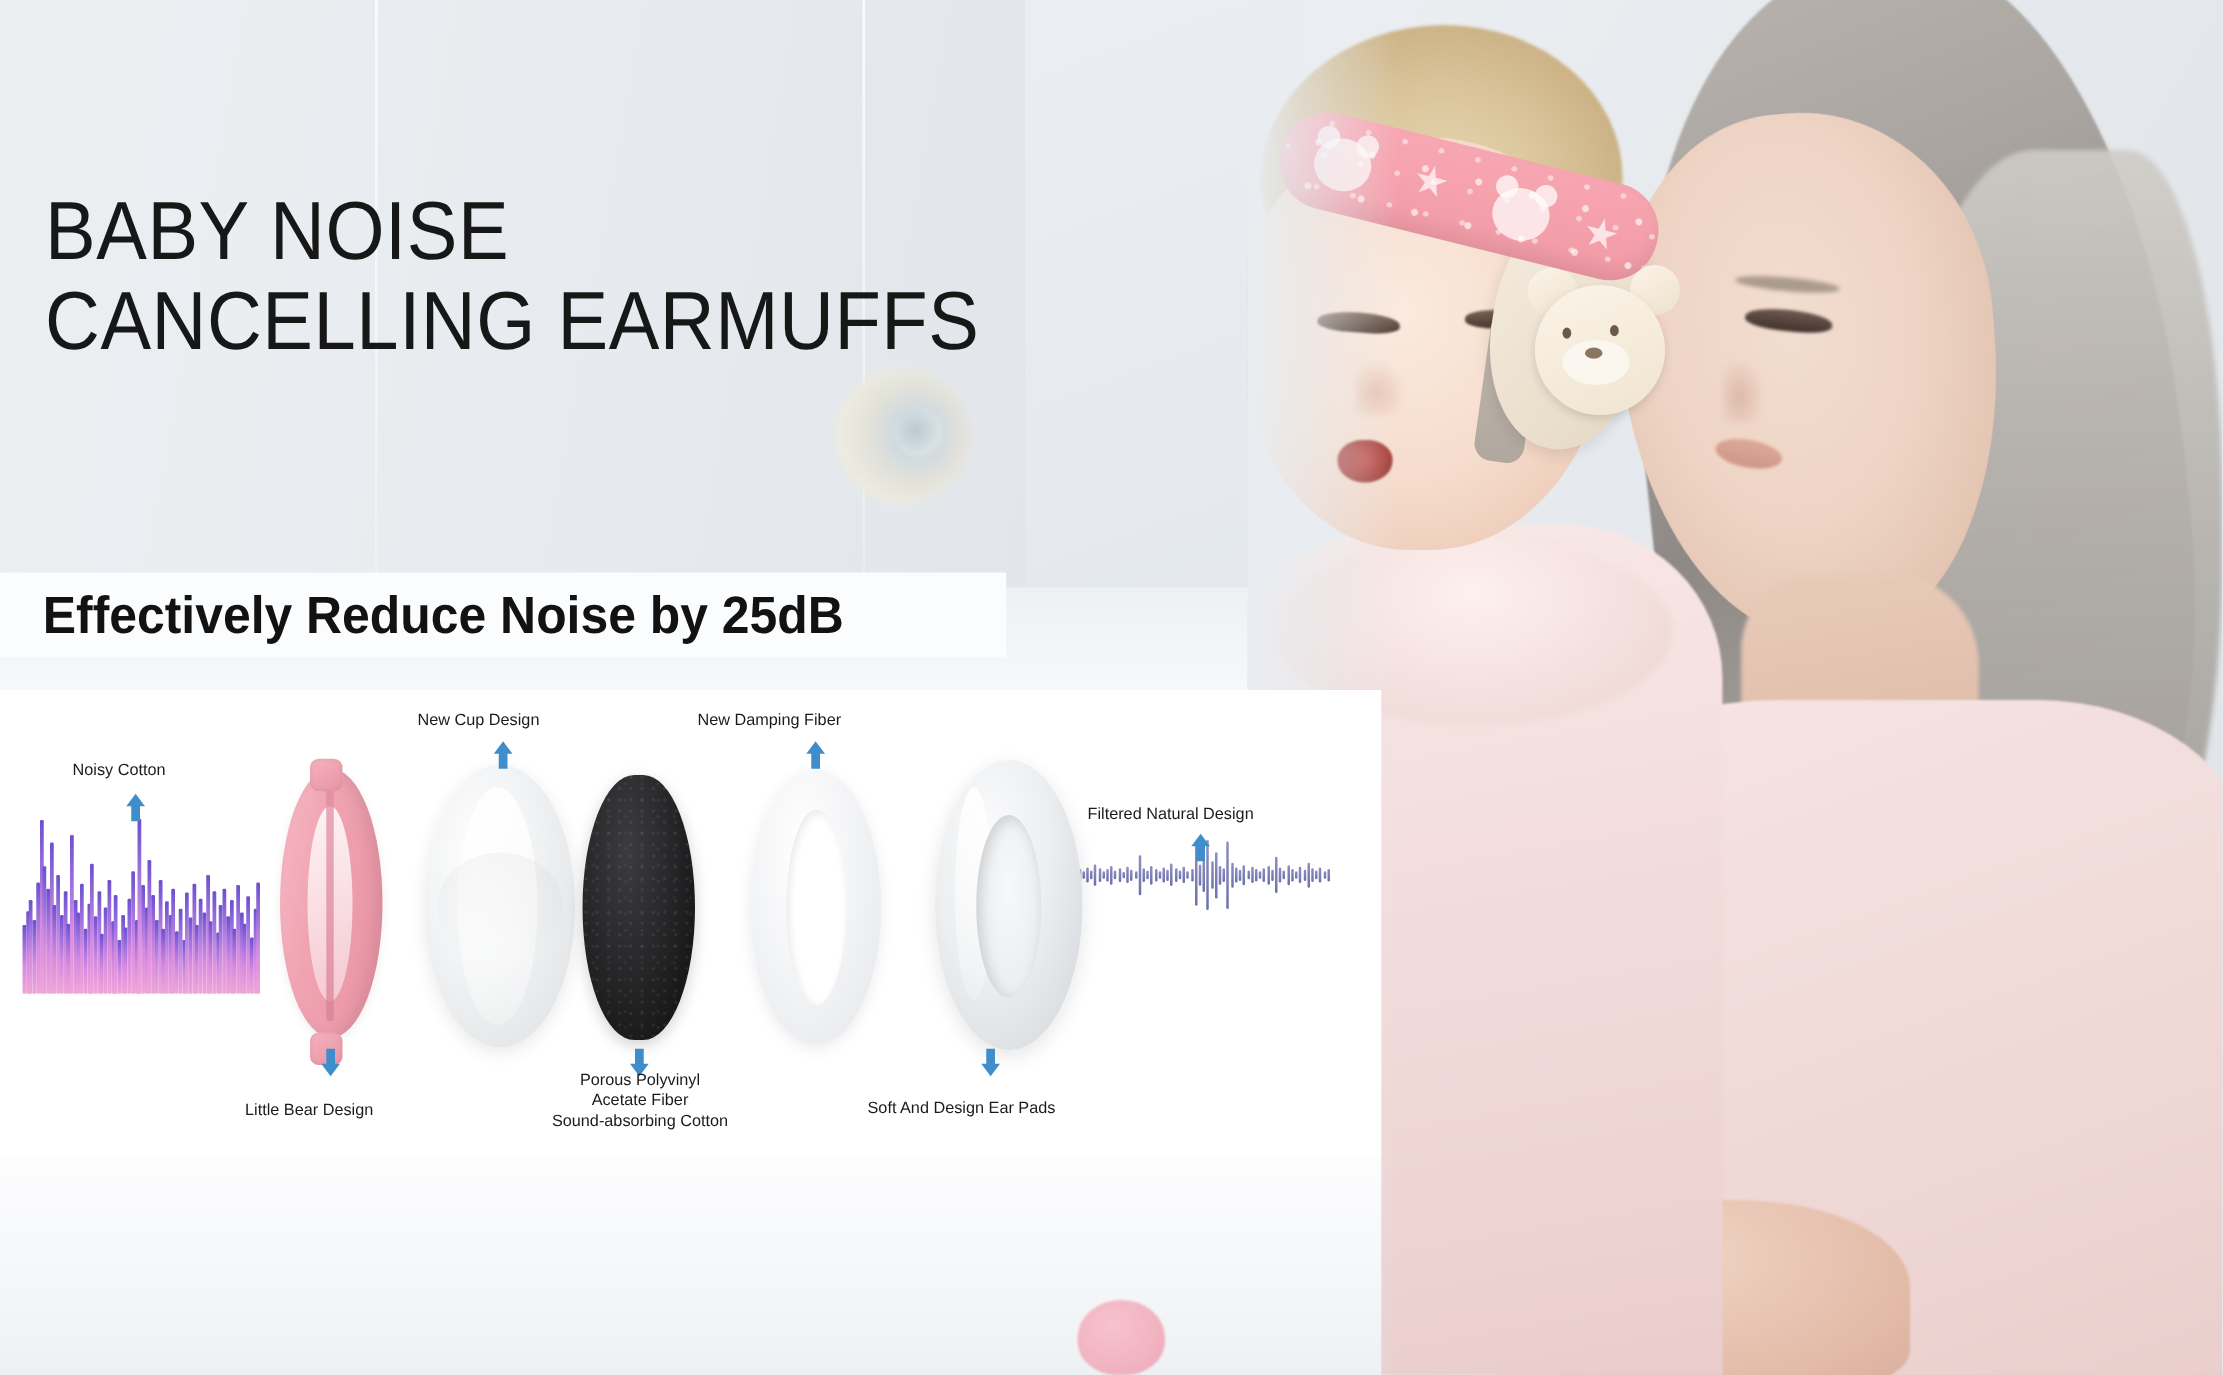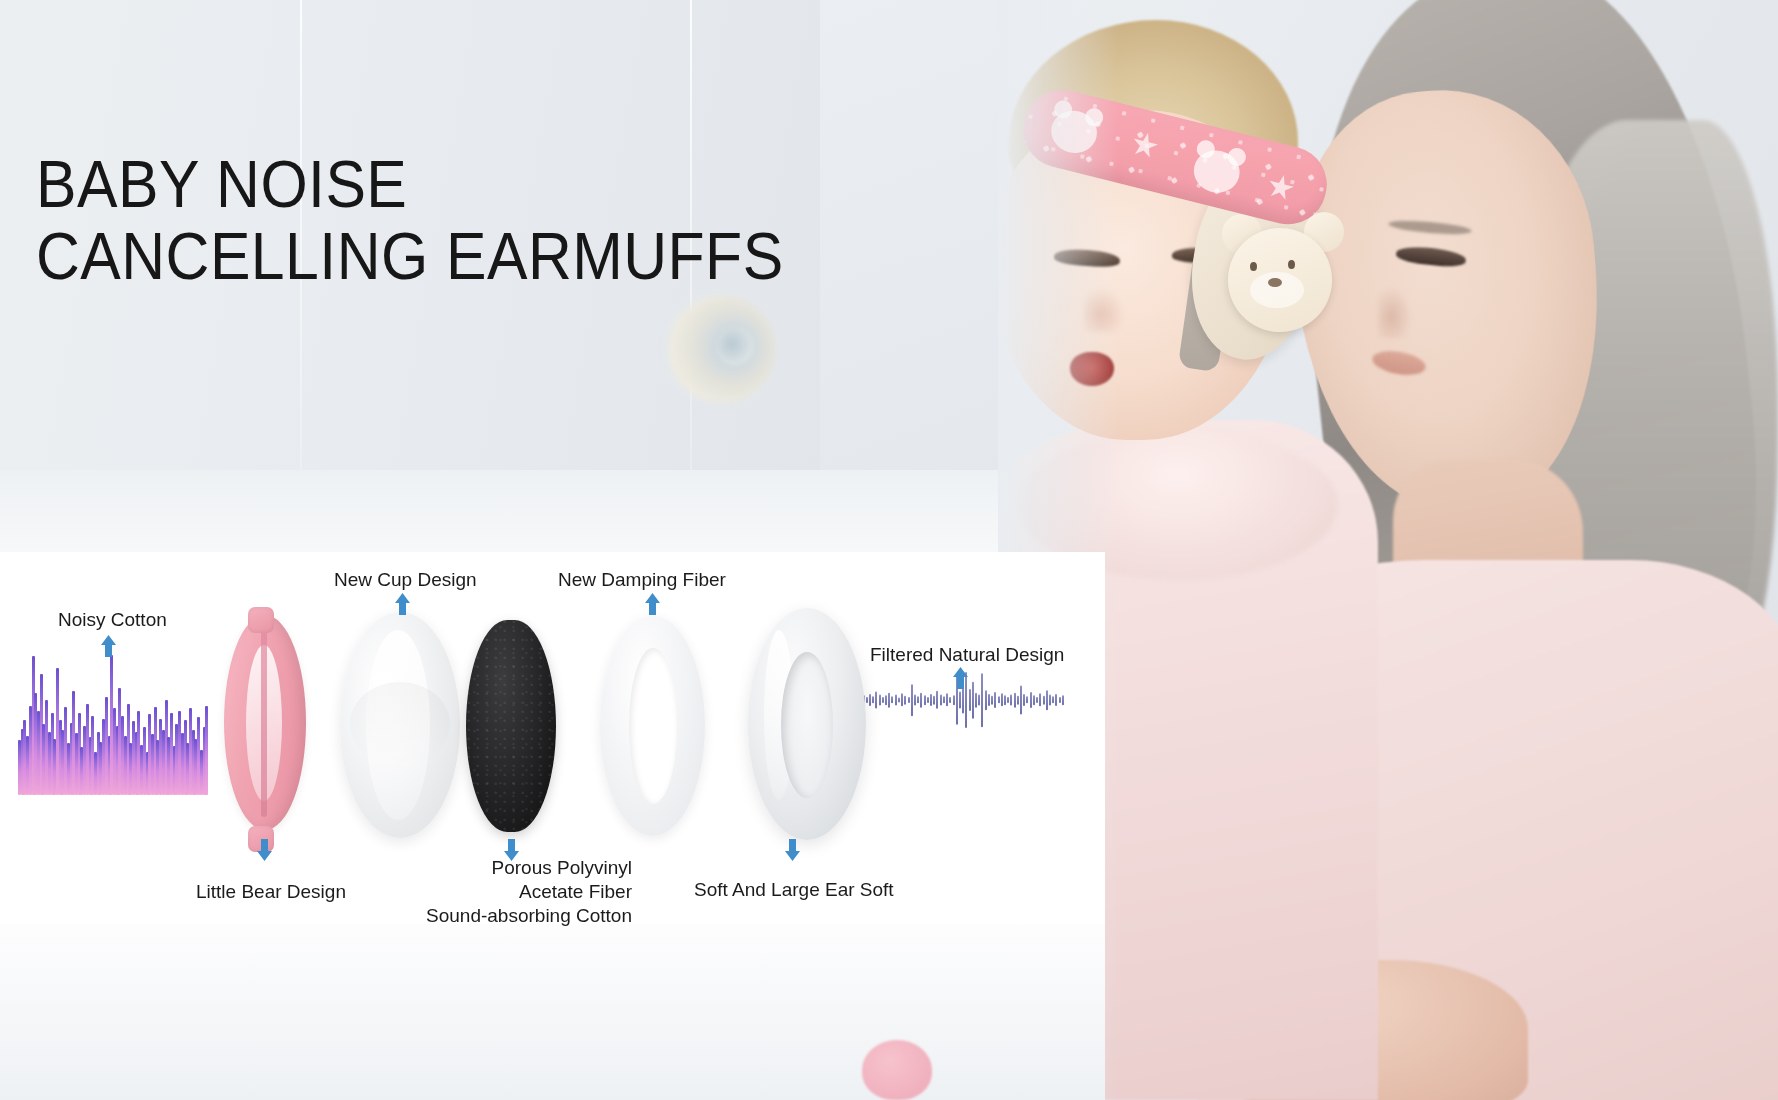--- a/index.html
+++ b/index.html
@@ -249,22 +249,22 @@
     letter-spacing:0px; transform:scaleX(.95); transform-origin:left center;
     white-space:nowrap;
   }
 
   
   .diagram {
     position:absolute; left:0; top:552px; width:1105px; height:372px;
     background:#ffffff;
   }
   .dlabel {
-    position:absolute; font-size:19px; color:#1b1b1b;
-    white-space:nowrap; text-align:right; line-height:1.25;
+    position:absolute; font-size:13px; color:#1b1b1b;
+    white-space:nowrap; text-align:center; line-height:1.25;
   }
   .dlabel.multi { white-space:normal; }
   .arrow {
     position:absolute; width:17px; height:24px;
   }
   .arrow svg { display:block; }
 
   
   .wave-noisy { position:absolute; left:18px; top:655px; width:190px; height:140px; }
   .wave-noisy span {
@@ -430,20 +430,23 @@
     </div>
 
     <div class="photo-fade-l"></div>
   </div>
 
   <div class="headline">
     <span>BABY NOISE</span>
     <span class="l2">CANCELLING EARMUFFS</span>
   </div>
 
+  <div class="subbanner">
+    <div class="subbanner-text">Effectively Reduce Noise by 25dB</div>
+  </div>
 
   <div class="diagram"></div>
 
   <div class="wave-noisy">
       <span style="left: 0px; height: 54.8px;"></span>
       <span style="left: 2.71px; height: 66.4px;"></span>
       <span style="left: 5.43px; height: 75.1px;"></span>
       <span style="left: 8.14px; height: 59.2px;"></span>
       <span style="left: 10.86px; height: 89.5px;"></span>
       <span style="left: 13.57px; height: 138.6px;"></span>
@@ -644,15 +647,15 @@
     <div>Porous Polyvinyl</div>
     <div>Acetate Fiber</div>
     <div>Sound-absorbing Cotton</div>
   </div>
 
   <div class="arrow" style="left:784px; top:838px;">
     <svg width="17" height="24" viewBox="0 0 17 24">
         <path d="M8.5 23 L16 13 H12 V1 H5 V13 H1 Z" fill="#3f8ecb"></path>
       </svg>
   </div>
-  <div class="dlabel" style="left:694px; top:878px;">Soft And Large Ear Soft</div>
+  <div class="dlabel" style="left:694px; top:878px;">Soft And Design Ear Pads</div>
 
 </div>
 
 </body></html>

